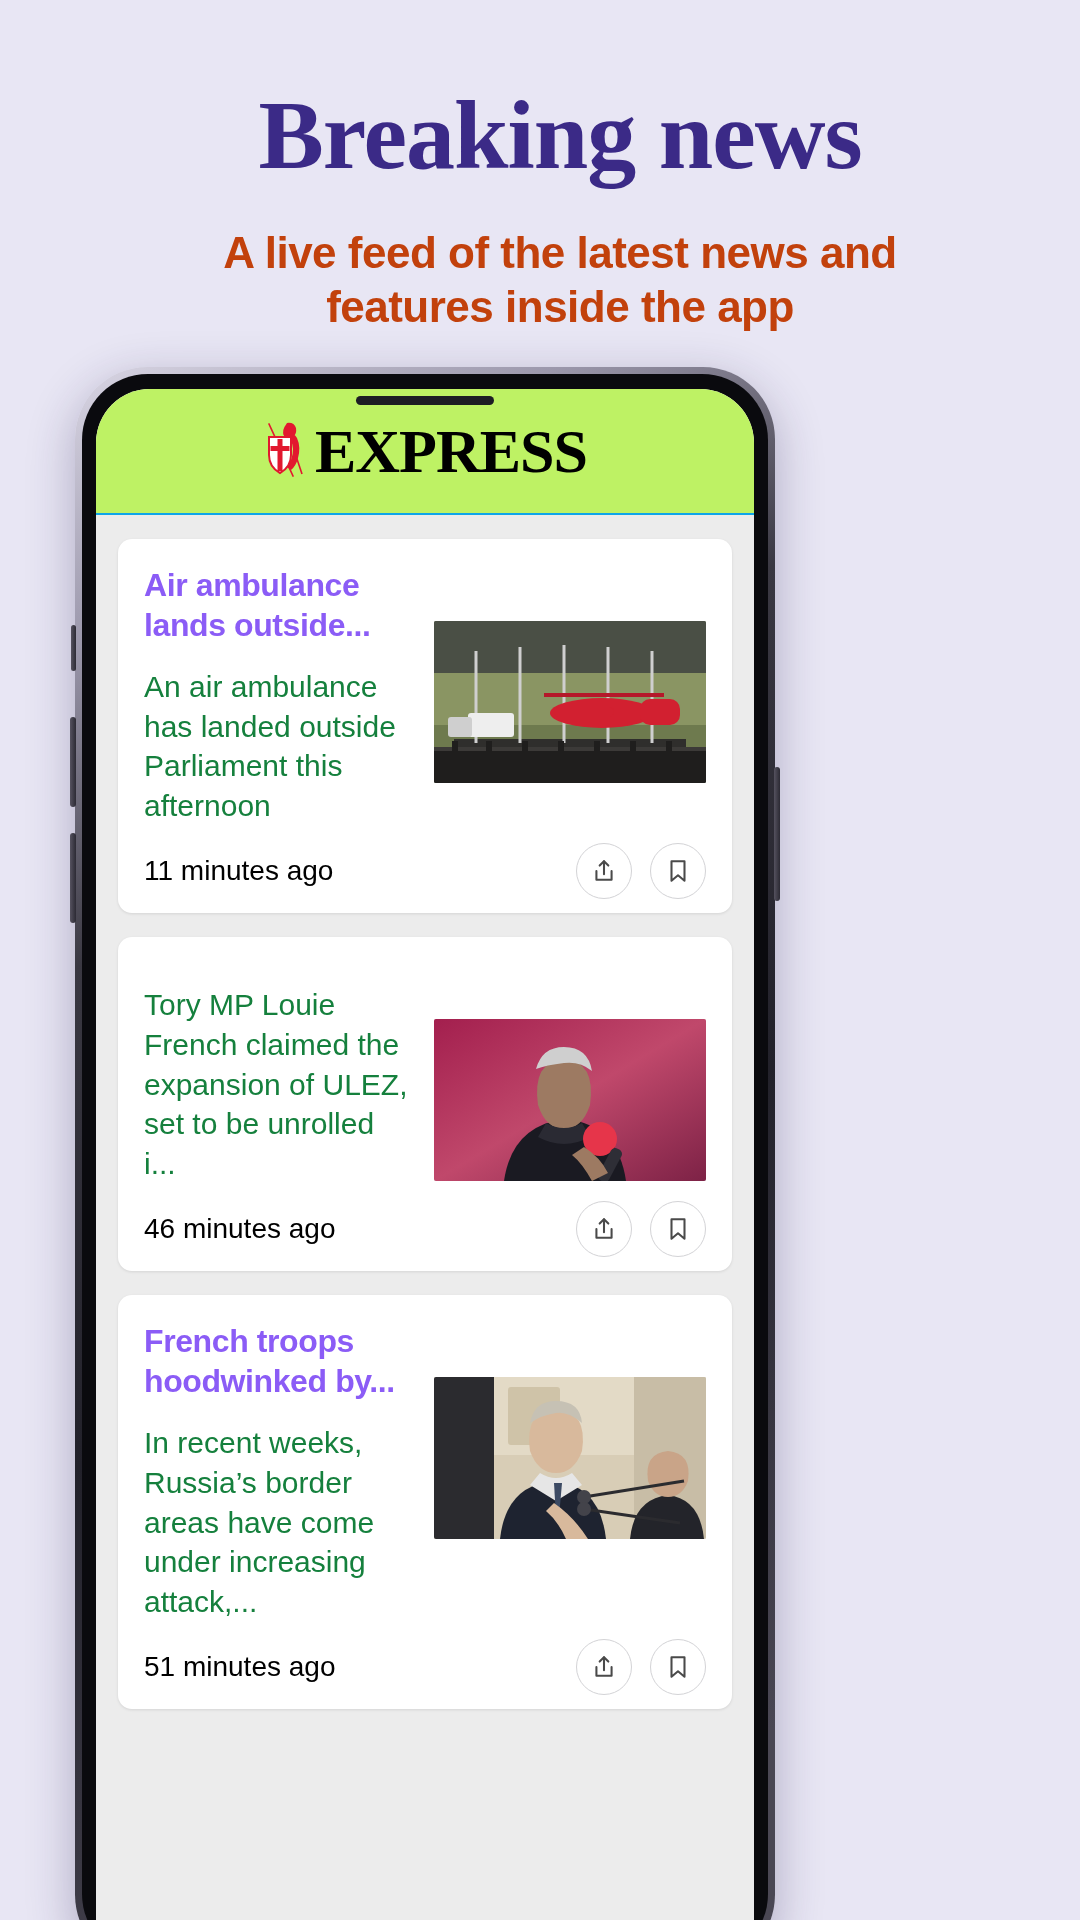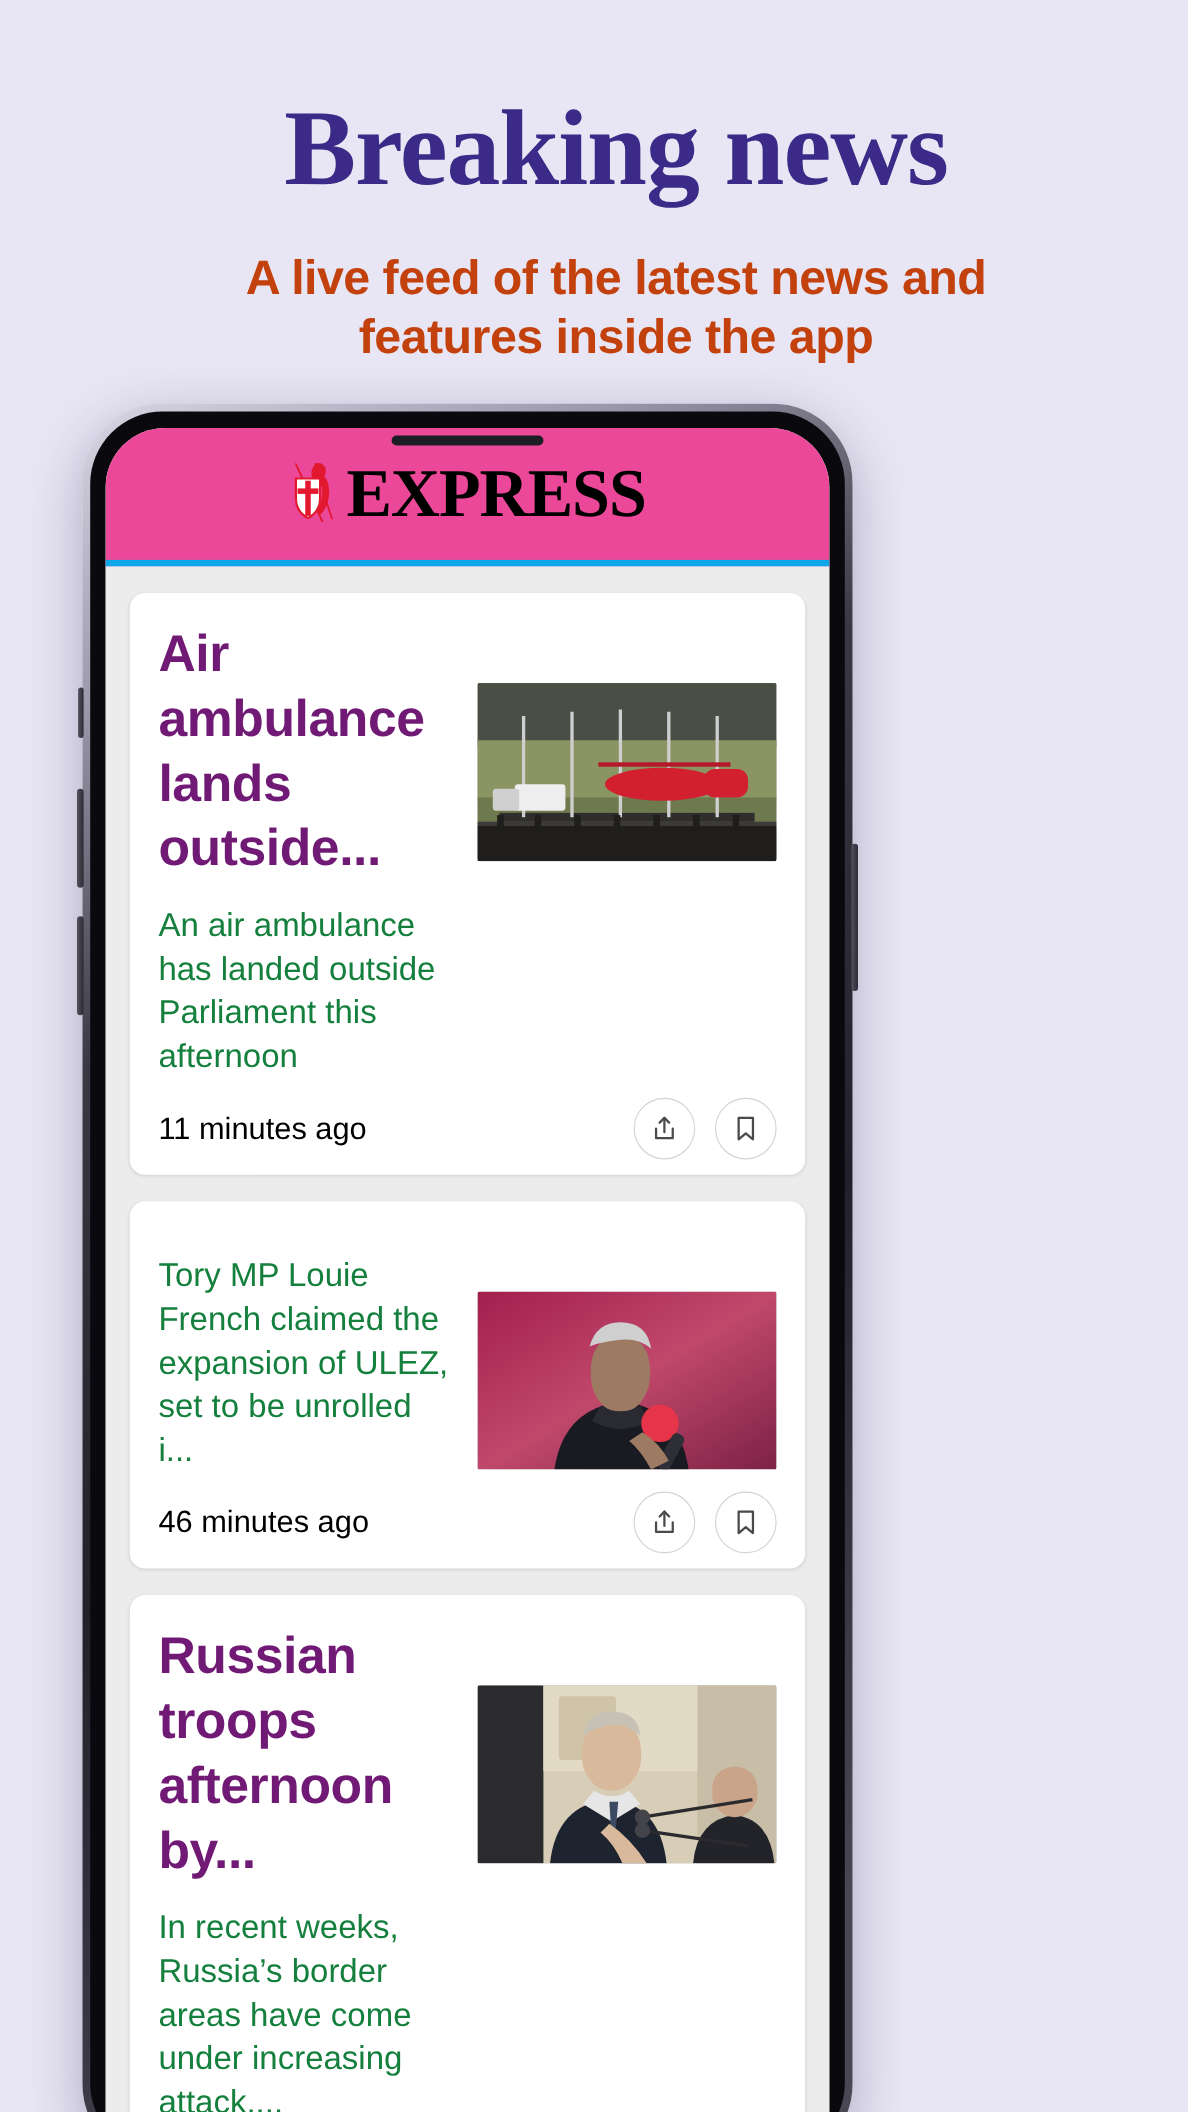--- a/index.html
+++ b/index.html
@@ -95,25 +95,25 @@
     border-radius: 3px;
   }
   .btn-silence { left: -4px; top: 258px; width: 5px; height: 46px; }
   .btn-volup   { left: -5px; top: 350px; width: 6px; height: 90px; }
   .btn-voldn   { left: -5px; top: 466px; width: 6px; height: 90px; }
   .btn-power   { right: -5px; top: 400px; width: 6px; height: 134px; }
 
   
   .app-header {
     height: 126px;
-    background: #ec4899;
+    background: #bef264;
     display: flex;
     align-items: center;
     justify-content: center;
-    border-bottom: 6px solid #0ea5e9;
+    border-bottom: 2px solid #0ea5e9;
   }
 
   .logo {
     display: flex;
     align-items: center;
     gap: 6px;
   }
 
   .logo-crusader { width: 46px; height: 62px; display: block; }
 
@@ -146,23 +146,23 @@
     display: flex;
     gap: 22px;
     align-items: flex-start;
   }
 
   .card-text { flex: 1 1 auto; min-width: 0; }
 
   .card-title {
     font-family: "Liberation Sans", sans-serif;
     font-weight: bold;
-    font-size: 47px;
+    font-size: 32px;
     line-height: 1.25;
-    color: #701a75;
+    color: #8b5cf6;
     letter-spacing: -0.4px;
   }
 
   .card-desc {
     margin-top: 22px;
     font-family: "Liberation Sans", sans-serif;
     font-size: 30px;
     line-height: 1.32;
     color: #15803d;
   }
@@ -346,21 +346,21 @@
                   <path d="M6 3 L18 3 L18 21 L12 16 L6 21 Z"></path>
                 </svg>
               </button>
             </div>
           </div>
         </div>
 
         <div class="card">
           <div class="card-body">
             <div class="card-text">
-              <div class="card-title">Russian troops afternoon by...</div>
+              <div class="card-title">French troops hoodwinked by...</div>
               <div class="card-desc">In recent weeks, Russia’s border areas have come under increasing attack,...</div>
             </div>
             <div class="thumb">
               <svg viewBox="0 0 272 162" preserveAspectRatio="xMidYMid slice">
                 <rect width="272" height="162" fill="#d8cdb6"></rect>
                 <rect x="0" y="0" width="60" height="162" fill="#2b2b2f"></rect>
                 <rect x="200" y="0" width="72" height="162" fill="#c8bda6"></rect>
                 <rect x="60" y="0" width="140" height="78" fill="#e3dac6"></rect>
                 <rect x="74" y="10" width="52" height="58" rx="3" fill="#cfc3a8"></rect>
                 <path d="M66 162 q6 -54 54 -58 q46 4 52 58 z" fill="#1e2330"></path>

